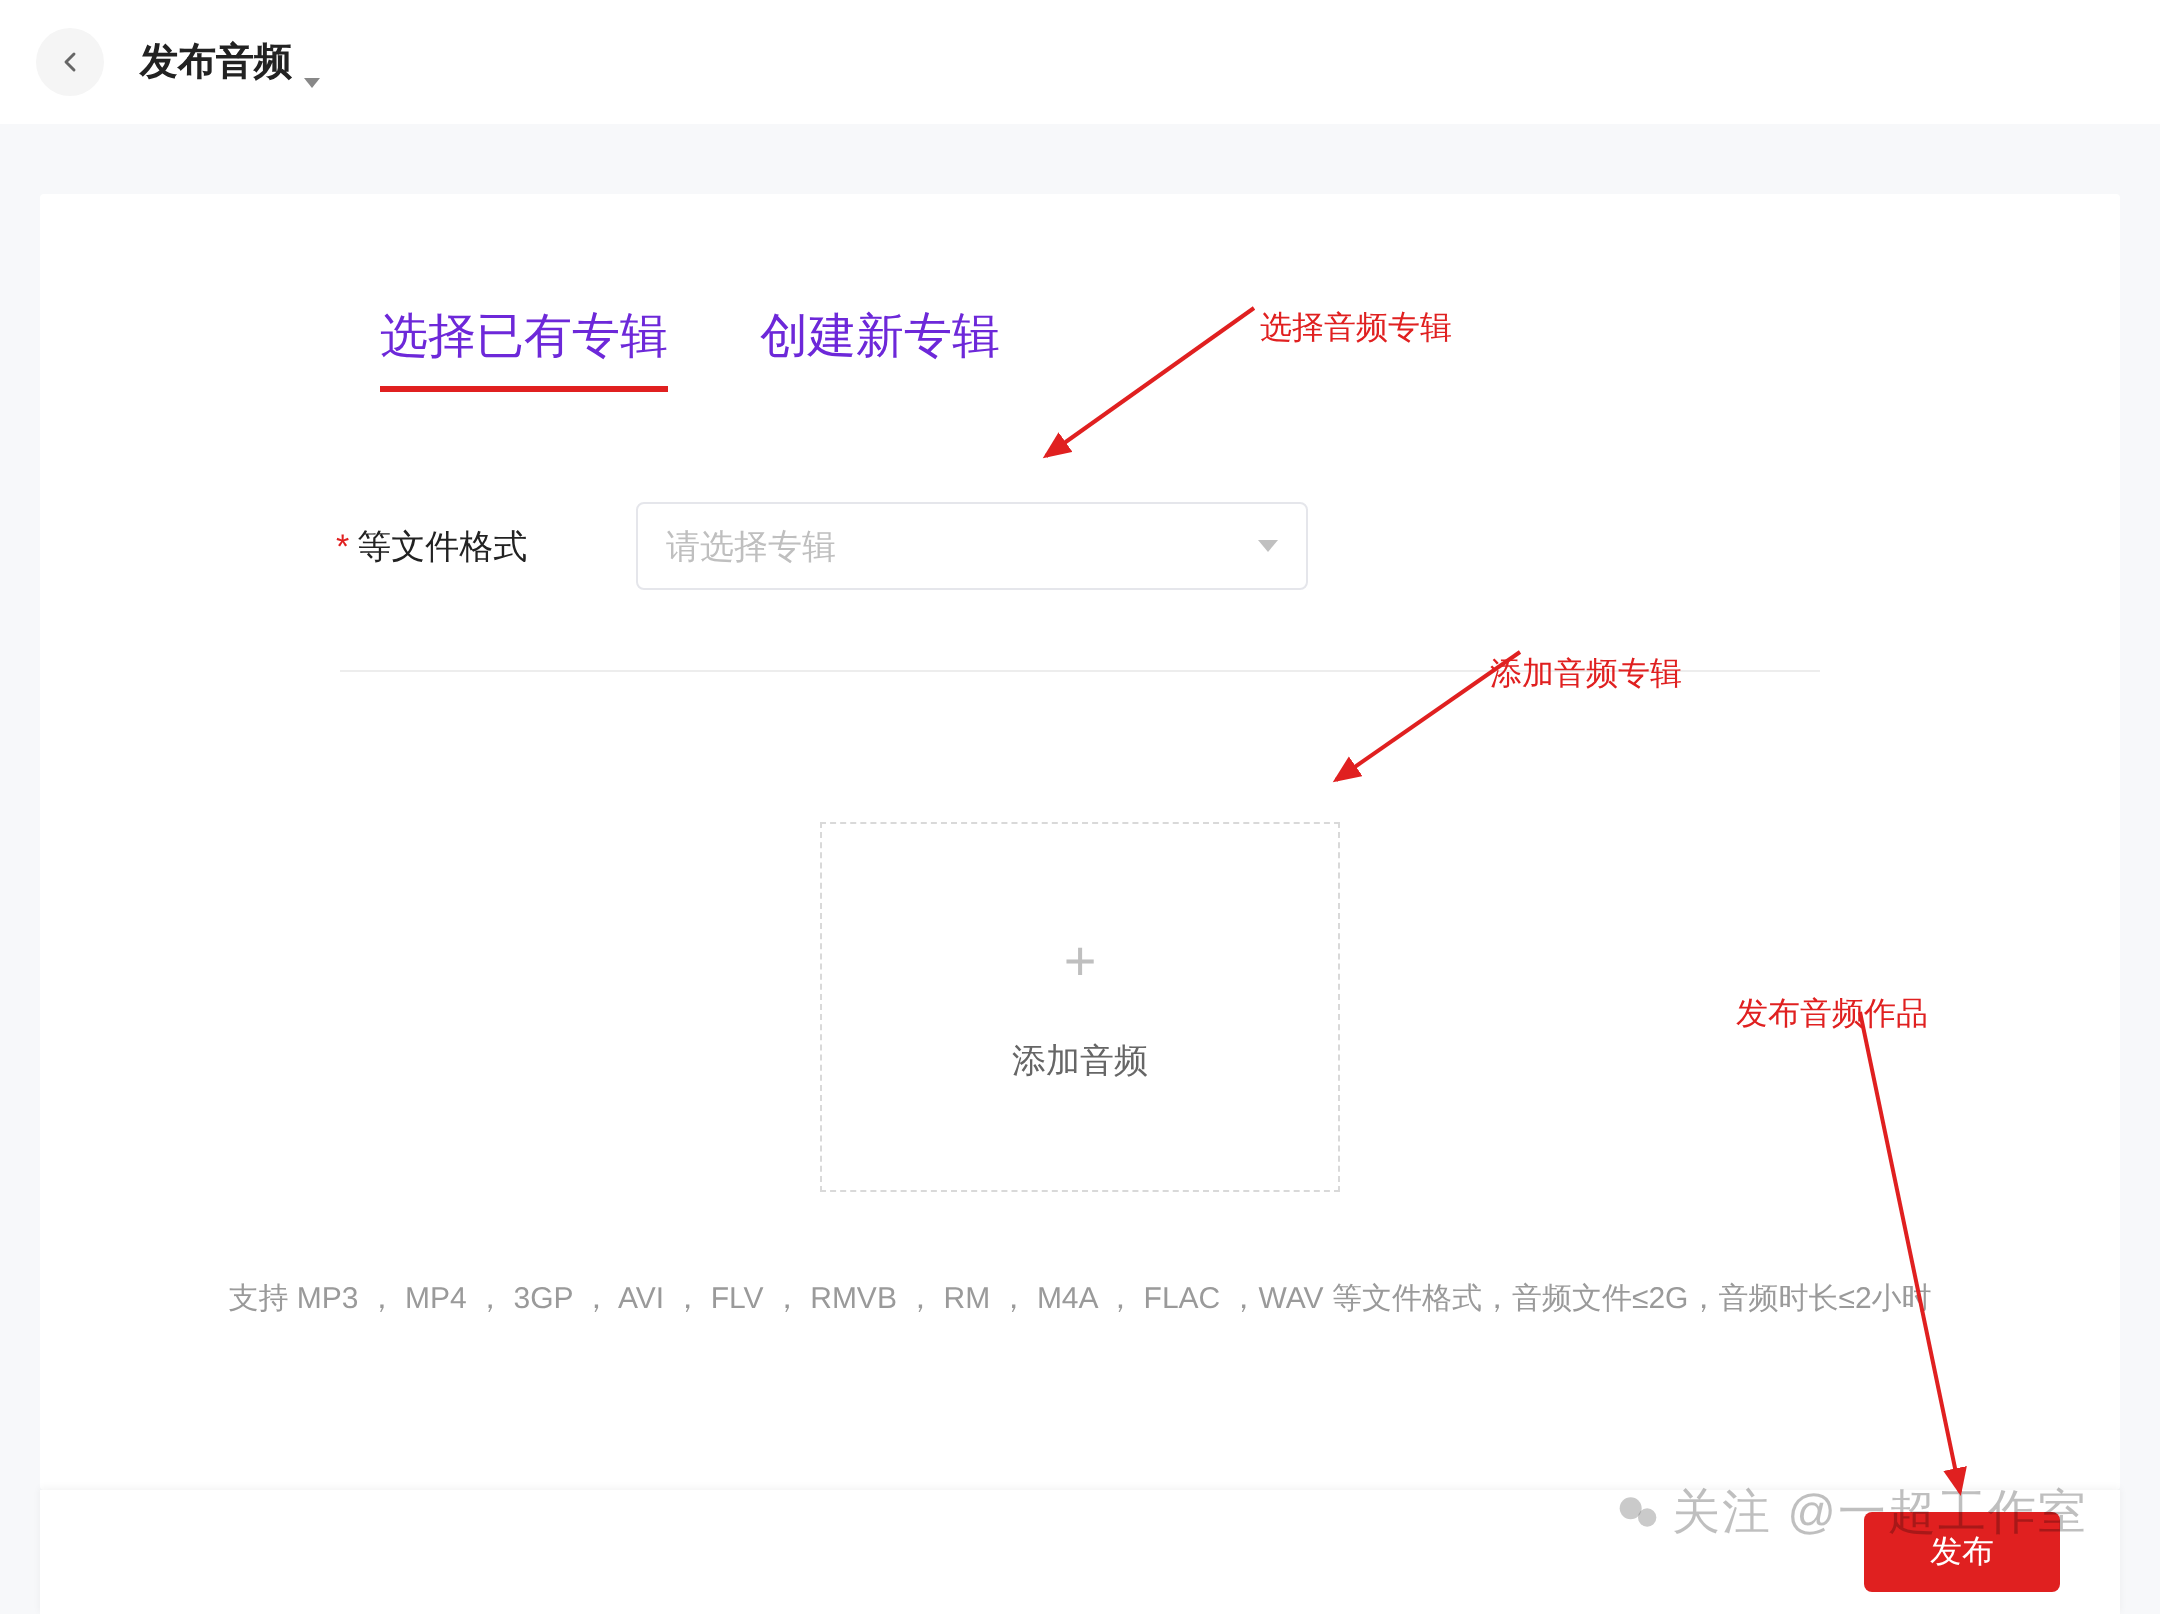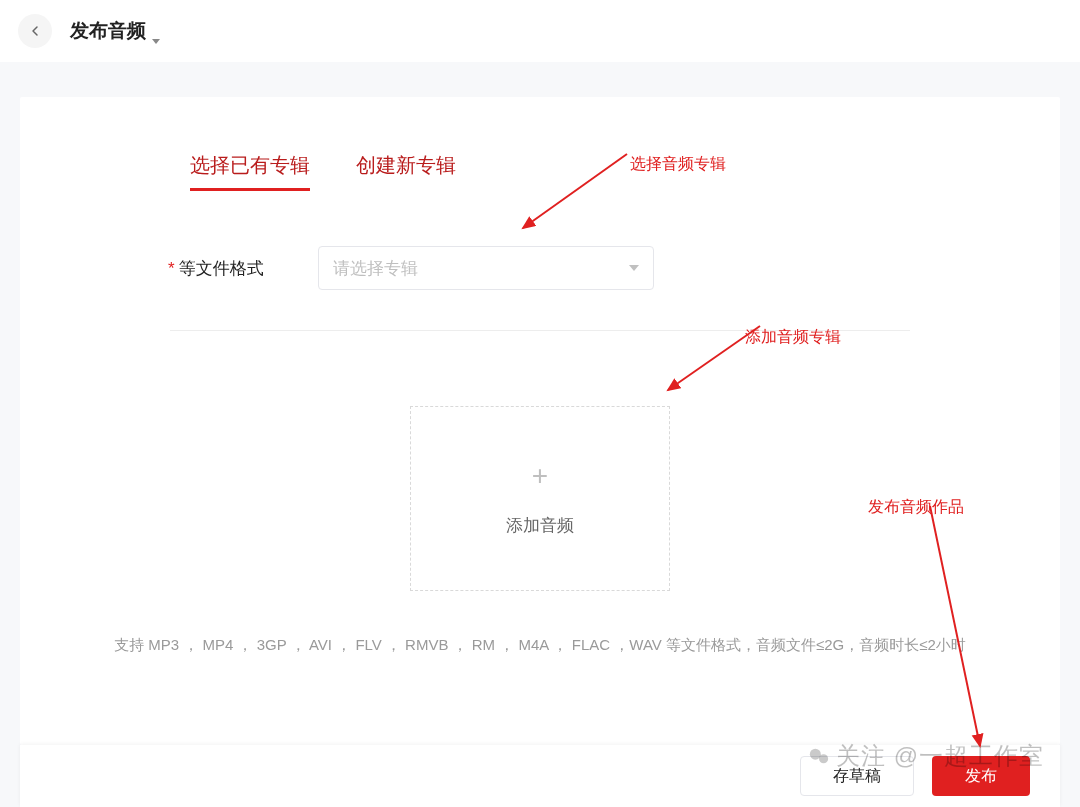--- a/index.html
+++ b/index.html
@@ -55,24 +55,24 @@
     padding-top: 55px;
     height: 648px;
     position: relative;
   }
   .tabs {
     display: flex;
     gap: 46px;
     padding-left: 170px;
   }
   .tab {
-    font-size: 20px;
+    font-size: 24px;
     padding-bottom: 12px;
     cursor: pointer;
-    color: #b91c1c;
+    color: #6d28d9;
     position: relative;
   }
   .tab.active::after {
     content: "";
     position: absolute;
     left: 0; right: 0; bottom: 0;
     height: 3px;
     background: #e02020;
   }
   .form-row {
@@ -241,21 +241,20 @@
 
   <div class="upload-box">
     <div class="plus-icon">+</div>
     <div class="upload-label">添加音频</div>
   </div>
 
   <div class="hint">支持 MP3 ， MP4 ， 3GP ， AVI ， FLV ， RMVB ， RM ， M4A ， FLAC ，WAV 等文件格式，音频文件≤2G，音频时长≤2小时</div>
 </div>
 
 <div class="footer">
-  <div class="btn btn-secondary">存草稿</div>
   <div class="btn btn-primary">发布</div>
 </div>
 
 <div class="watermark">
   <svg class="wm-icon" viewBox="0 0 24 24" fill="rgba(0,0,0,0.35)">
       <circle cx="8" cy="10" r="6"></circle>
       <circle cx="17" cy="15" r="5"></circle>
     </svg>
   <span>关注 @一超工作室</span>
 </div>

